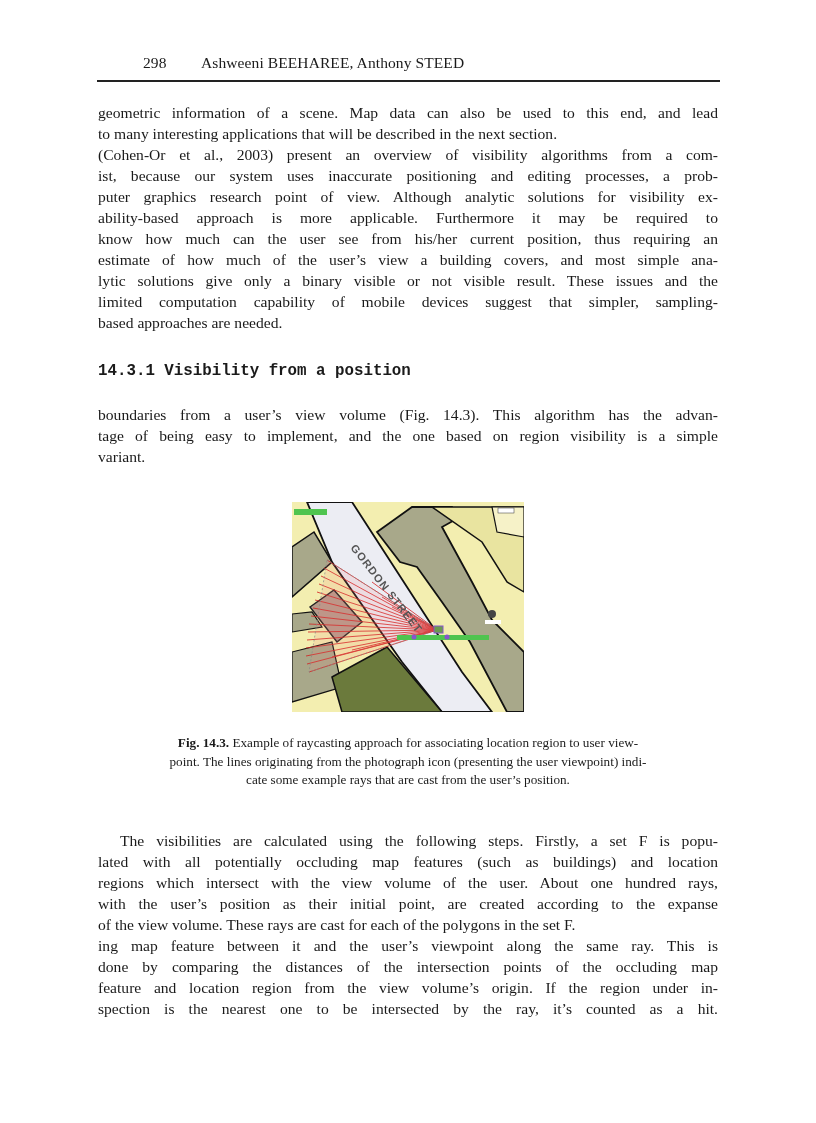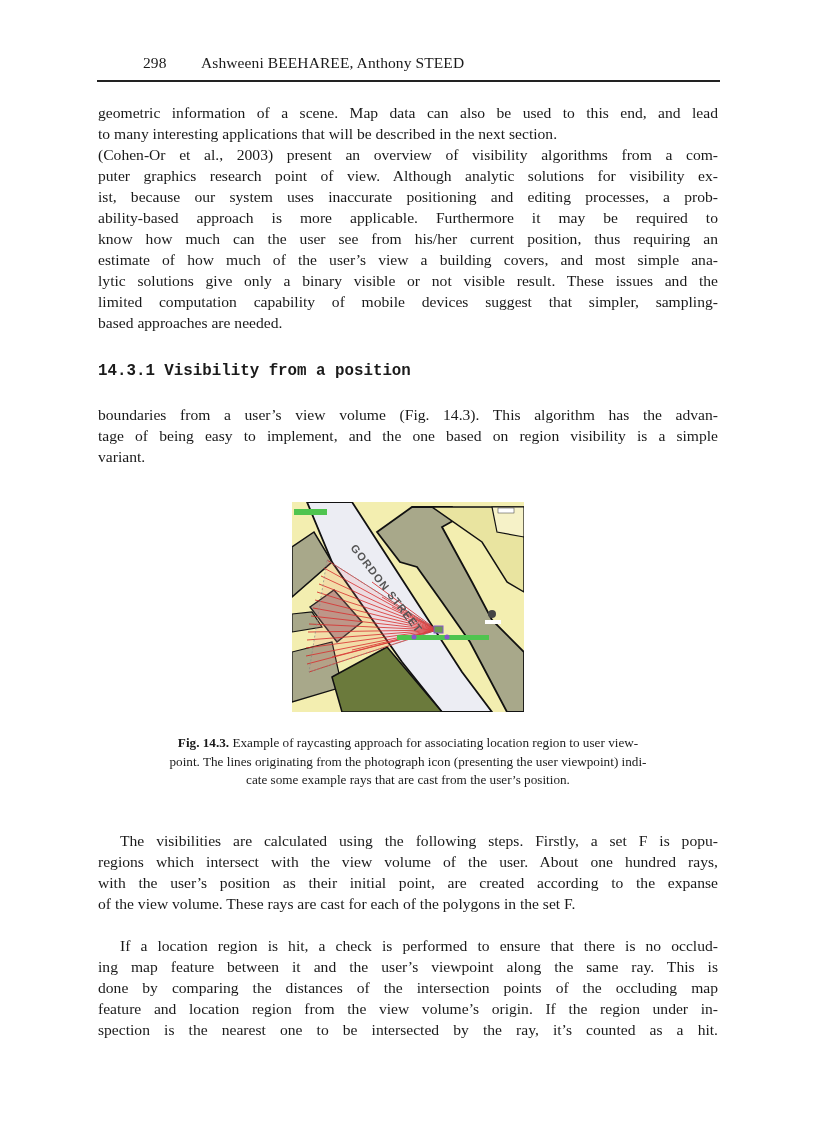--- a/index.html
+++ b/index.html
@@ -27,22 +27,22 @@
 
 <div class="running-head">
   <span class="pg">298</span><span>Ashweeni BEEHAREE, Anthony STEED</span>
 </div>
 <div class="rule"></div>
 
 <div class="para" style="top:102px">
   <span class="line">geometric information of a scene. Map data can also be used to this end, and lead</span>
   <span class="line last">to many interesting applications that will be described in the next section.</span>
   <span class="line">(Cohen-Or et al., 2003) present an overview of visibility algorithms from a com-</span>
+  <span class="line">ist, because our system uses inaccurate positioning and editing processes, a prob-</span>
   <span class="line">puter graphics research point of view. Although analytic solutions for visibility ex-</span>
-  <span class="line">ist, because our system uses inaccurate positioning and editing processes, a prob-</span>
   <span class="line">ability-based approach is more applicable. Furthermore it may be required to</span>
   <span class="line">know how much can the user see from his/her current position, thus requiring an</span>
   <span class="line">estimate of how much of the user’s view a building covers, and most simple ana-</span>
   <span class="line">lytic solutions give only a binary visible or not visible result. These issues and the</span>
   <span class="line">limited computation capability of mobile devices suggest that simpler, sampling-</span>
   <span class="line last">based approaches are needed.</span>
 </div>
 
 <div class="heading">14.3.1 Visibility from a position</div>
 
@@ -113,24 +113,24 @@
 </div>
 
 <div class="caption">
   <span class="line"><b>Fig. 14.3.</b><span> Example of raycasting approach for associating location region to user view-</span></span>
   <span class="line">point. The lines originating from the photograph icon (presenting the user viewpoint) indi-</span>
   <span class="line">cate some example rays that are cast from the user’s position.</span>
 </div>
 
 <div class="para" style="top:830px">
   <span class="line indent">The visibilities are calculated using the following steps. Firstly, a set F is popu-</span>
+  <span class="line">lated with all potentially occluding map features (such as buildings) and location</span>
   <span class="line">regions which intersect with the view volume of the user. About one hundred rays,</span>
   <span class="line">with the user’s position as their initial point, are created according to the expanse</span>
   <span class="line last">of the view volume. These rays are cast for each of the polygons in the set F.</span>
 </div>
 
 <div class="para" style="top:935px">
-  <span class="line indent">If a location region is hit, a check is performed to ensure that there is no occlud-</span>
   <span class="line">ing map feature between it and the user’s viewpoint along the same ray. This is</span>
   <span class="line">done by comparing the distances of the intersection points of the occluding map</span>
   <span class="line">feature and location region from the view volume’s origin. If the region under in-</span>
   <span class="line">spection is the nearest one to be intersected by the ray, it’s counted as a hit.</span>
 </div>
 
 </body></html>

